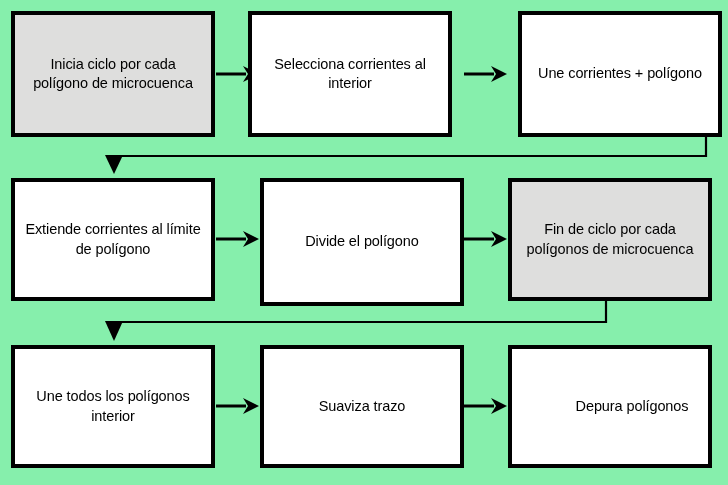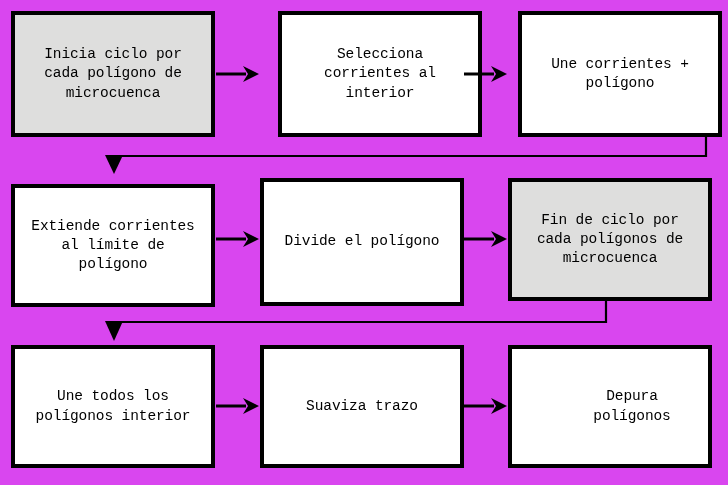--- a/index.html
+++ b/index.html
@@ -4,23 +4,23 @@
 <style>
   html, body {
     margin: 0;
     padding: 0;
     background: #ffffff;
   }
   #canvas {
     position: relative;
     width: 728px;
     height: 485px;
-    background: #d946ef;
+    background: #86efac;
     overflow: hidden;
-    font-family: Liberation Mono, monospace;
+    font-family: Liberation Sans, sans-serif;
   }
   .node {
     position: absolute;
     box-sizing: border-box;
     border: 4px solid #000000;
     background: #ffffff;
     display: flex;
     align-items: center;
     justify-content: center;
     text-align: center;
@@ -58,21 +58,21 @@
     <span class="node-label">Inicia ciclo por cada polígono de microcuenca</span>
   </div>
 
   <div class="h-arrow" style="left:215px; top:64px; width:46px; height:20px;">
     <svg width="46" height="20" viewBox="0 0 46 20">
       <line x1="1" y1="10" x2="31" y2="10" stroke="#000" stroke-width="3"></line>
       <path d="M28 2 L44 10 L28 18 L33 10 Z" fill="#000"></path>
     </svg>
   </div>
 
-  <div class="node" style="left:278px; top:11px; width:204px; height:126px;">
+  <div class="node" style="left:248px; top:11px; width:204px; height:126px;">
     <span class="node-label">Selecciona corrientes al interior</span>
   </div>
 
   <div class="h-arrow" style="left:463px; top:64px; width:46px; height:20px;">
     <svg width="46" height="20" viewBox="0 0 46 20">
       <line x1="1" y1="10" x2="31" y2="10" stroke="#000" stroke-width="3"></line>
       <path d="M28 2 L44 10 L28 18 L33 10 Z" fill="#000"></path>
     </svg>
   </div>
 
@@ -80,21 +80,21 @@
     <span class="node-label">Une corrientes + polígono</span>
   </div>
 
   <div class="elbow" style="left:100px; top:133px; width:616px; height:46px;">
     <svg width="616" height="46" viewBox="0 0 616 46">
       <polyline points="606,2 606,23 14,23 14,33" fill="none" stroke="#000" stroke-width="2.2"></polyline>
       <path d="M5 22 L23 22 L14 41 Z" fill="#000"></path>
     </svg>
   </div>
 
-  <div class="node" style="left:11px; top:178px; width:204px; height:123px;margin-top:6px;">
+  <div class="node" style="left:11px; top:178px; width:204px; height:123px;">
     <span class="node-label">Extiende corrientes al límite de polígono</span>
   </div>
 
   <div class="h-arrow" style="left:215px; top:229px; width:46px; height:20px;">
     <svg width="46" height="20" viewBox="0 0 46 20">
       <line x1="1" y1="10" x2="31" y2="10" stroke="#000" stroke-width="3"></line>
       <path d="M28 2 L44 10 L28 18 L33 10 Z" fill="#000"></path>
     </svg>
   </div>
 

